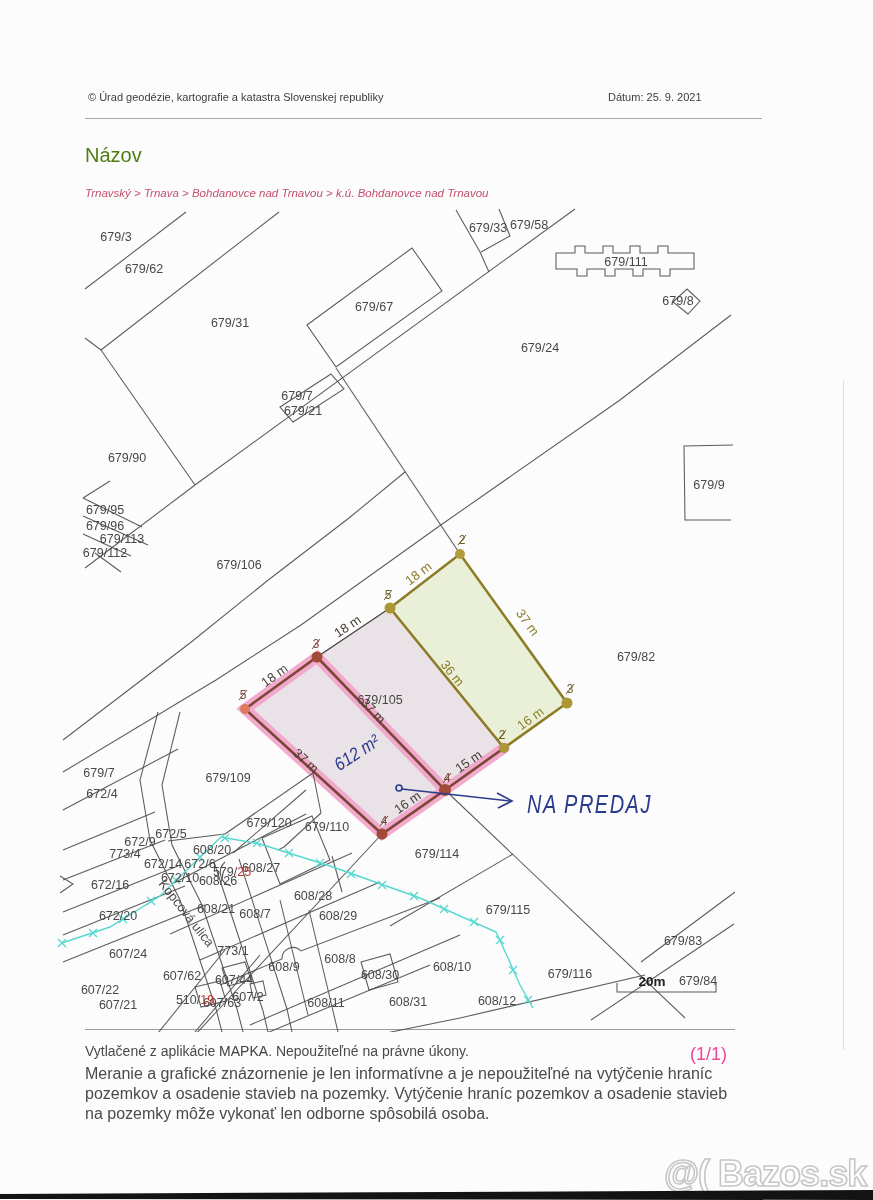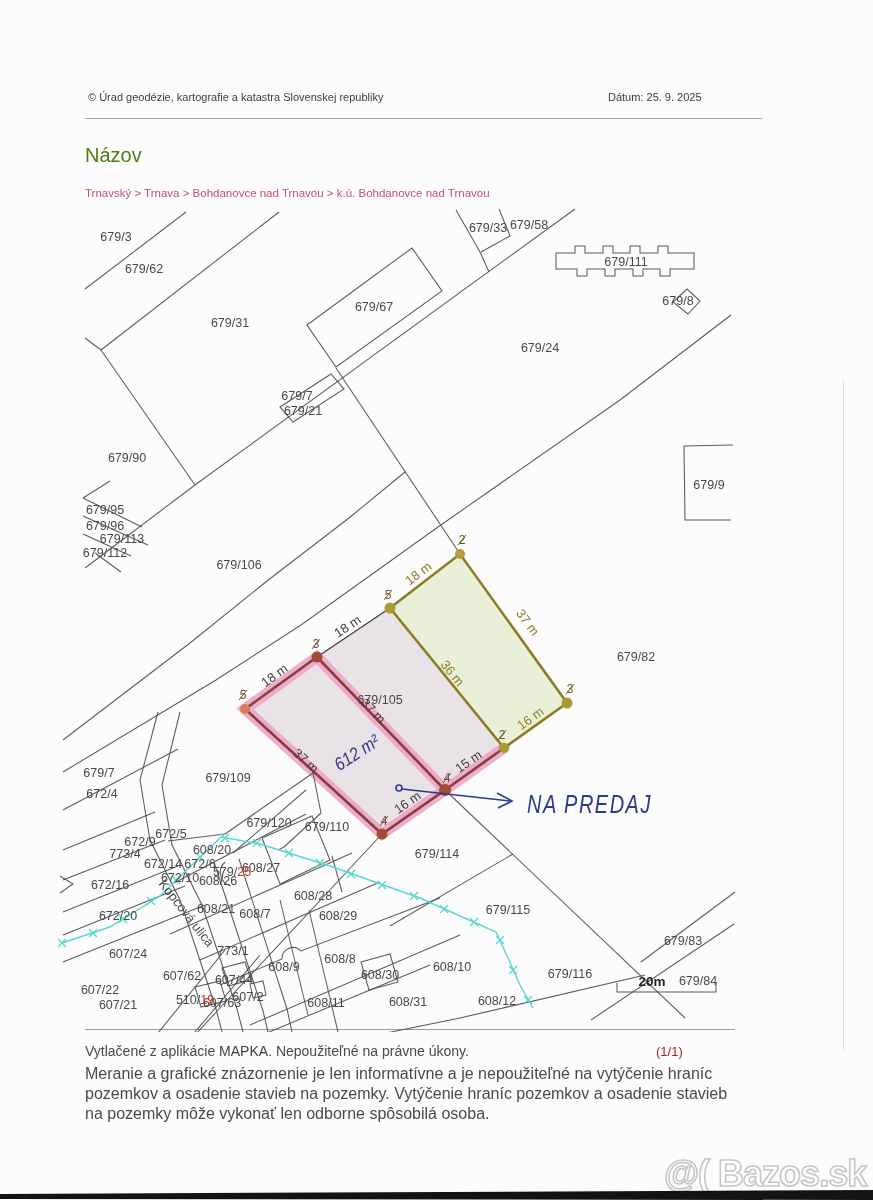--- a/index.html
+++ b/index.html
@@ -7,33 +7,33 @@
   .hdr{position:absolute;color:#3d3d3d;font-size:11px;}
   svg{position:absolute;top:0;left:0;}
 </style>
 </head>
 <body>
 
 <div style="position:absolute;inset:0;background:#fcfcfc;"></div>
 
 <div class="hdr" style="left:88px;top:91px;">© Úrad geodézie, kartografie a katastra Slovenskej republiky</div>
 
-<div class="hdr" style="left:608px;top:91px;">Dátum: 25. 9. 2025</div>
+<div class="hdr" style="left:608px;top:91px;">Dátum: 25. 9. 2021</div>
 
 <div style="position:absolute;left:85px;top:118px;width:677px;height:1px;background:#a8a8a8;"></div>
 
 <div style="position:absolute;left:85px;top:144px;font-size:20px;color:#4d7c0f;">Názov</div>
 
-<div style="position:absolute;left:85px;top:187px;font-size:11.5px;color:#c2506e;">Trnavský &gt; Trnava &gt; Bohdanovce nad Trnavou &gt; k.ú. Bohdanovce nad Trnavou</div>
+<div style="position:absolute;left:85px;top:187px;font-size:11.5px;color:#c2506e;font-style:italic;">Trnavský &gt; Trnava &gt; Bohdanovce nad Trnavou &gt; k.ú. Bohdanovce nad Trnavou</div>
 
 <div style="position:absolute;left:85px;top:1029px;width:650px;height:1px;background:#9a9a9a;"></div>
 
 <div style="position:absolute;left:85px;top:1043px;font-size:14px;color:#4a4a4a;">Vytlačené z aplikácie <span style="color:#404040;">MAPKA</span>. Nepoužiteľné na právne úkony.</div>
 
-<div style="position:absolute;left:656px;top:1044px;font-size:13px;color:#b91c1c;">(1/1)</div>
+<div style="position:absolute;left:690px;top:1044px;font-size:18px;color:#ec4899;">(1/1)</div>
 
 <div style="position:absolute;left:85px;top:1064px;width:660px;font-size:16px;color:#4a4a4a;line-height:20px;">Meranie a grafické znázornenie je len informatívne a je nepoužiteľné na vytýčenie hraníc pozemkov a osadenie stavieb na pozemky. Vytýčenie hraníc pozemkov a osadenie stavieb na pozemky môže vykonať len odborne spôsobilá osoba.</div>
 
 <div style="position:absolute;left:664px;top:1153px;font-size:36px;font-weight:bold;color:#ffffff;-webkit-text-stroke:1.6px #c6c6c6;letter-spacing:-1px;white-space:nowrap;">@( Bazos.sk</div>
 
 <svg width="873" height="12" style="position:absolute;left:0;top:1188px;" viewBox="0 0 873 12">
     <polygon points="0,6 873,2 873,12 0,11" fill="#131313"></polygon>
   </svg>
 
 <div style="position:absolute;left:843px;top:380px;width:1px;height:670px;background:#e0e0e0;"></div>

